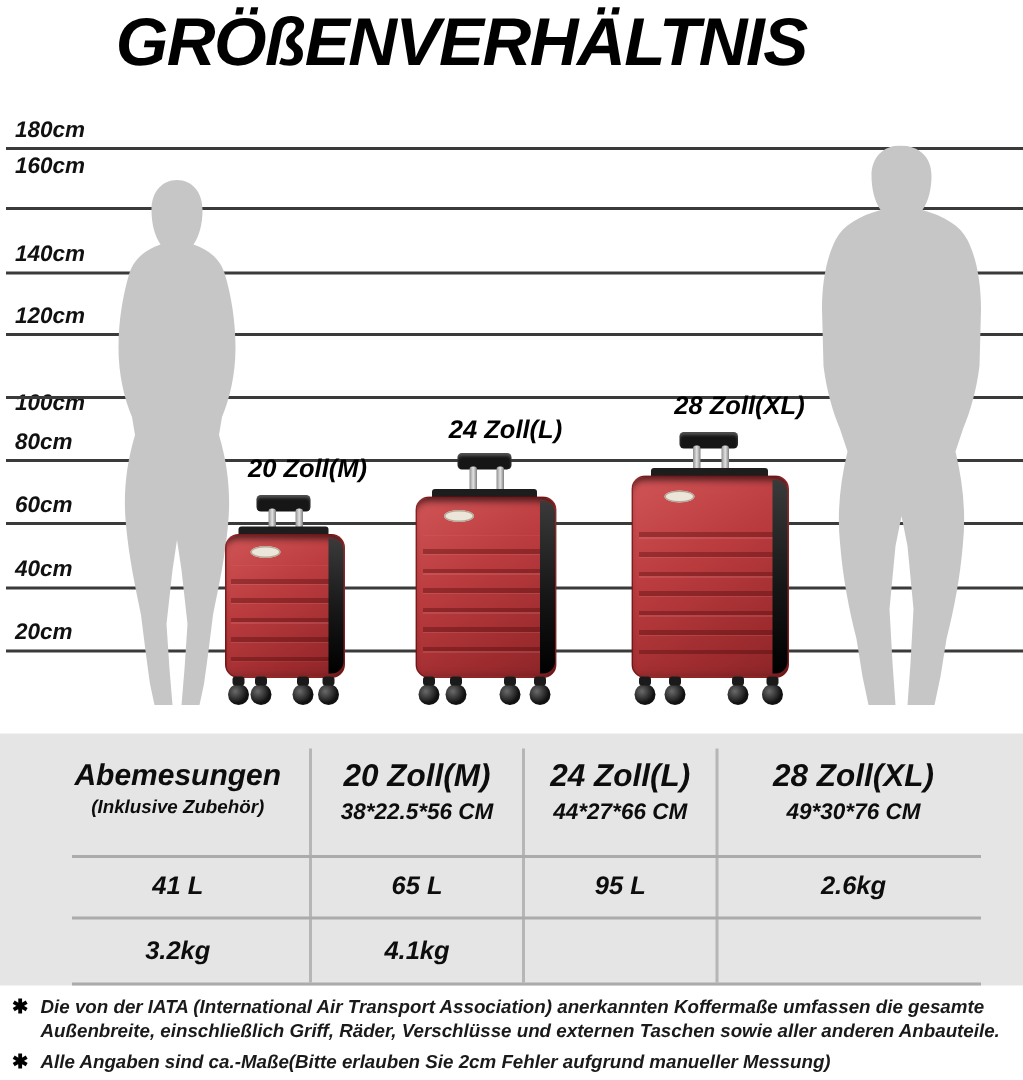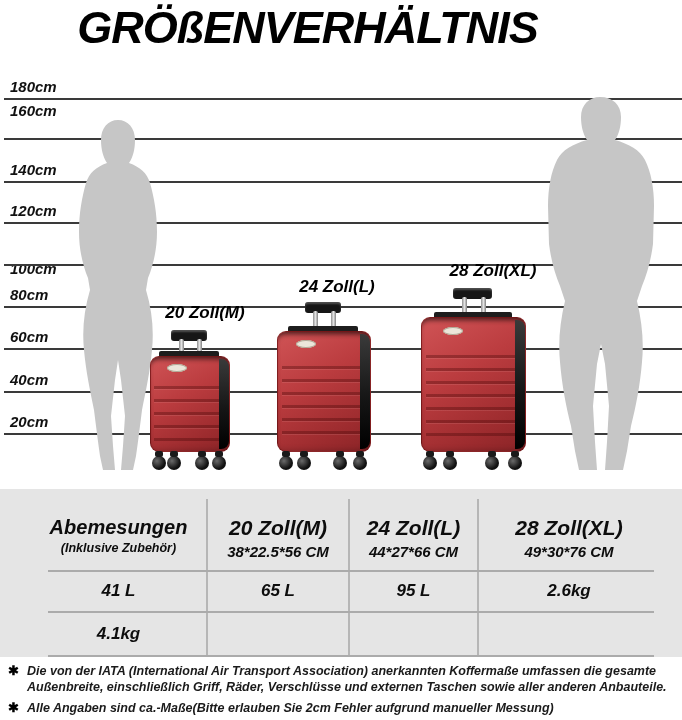--- a/index.html
+++ b/index.html
@@ -42,21 +42,21 @@
   .wheel{position:absolute;bottom:0;width:14px;height:14px;border-radius:50%;
         background:radial-gradient(circle at 35% 35%,#6a6a6a,#111 62%);}
   .wheel::before{content:"";position:absolute;top:-5px;left:3px;width:8px;height:6px;
         background:#1a1a1a;border-radius:2px;}
 
   
   .spec-table{position:absolute;left:0;top:489px;width:682px;height:168px;background:#e5e5e5;z-index:5;}
   .tgrid{position:absolute;left:30px;top:0;width:630px;height:168px;display:grid;
          grid-template-columns:177px 142px 129px 182px;grid-template-rows:81px 41px 46px;}
   .tcell{display:flex;flex-direction:column;align-items:center;justify-content:center;text-align:center;}
-  .hcell{justify-content:flex-start;padding-top:26px;font-style:italic;}
+  .hcell{justify-content:flex-start;padding-top:16px;font-style:italic;}
   .rowlabel{font-size:19px;}
   .rowval{font-size:17px;}
   .dimlabel{font-size:20px;line-height:24px;}
   .dimsub{font-size:12.5px;line-height:18px;}
   .colsize{font-size:21px;line-height:26px;}
   .coldims{font-size:15px;line-height:22px;}
   .vline{position:absolute;top:10px;bottom:2px;width:2px;background:#b6b6b6;}
   .hsep{position:absolute;left:18px;width:606px;height:2px;background:#ababab;}
 
   
@@ -171,20 +171,21 @@
       <div class="tcell hcell">
         <div class="colsize">28 Zoll(XL)</div>
         <div class="coldims">49*30*76 CM</div>
       </div>
 
       <div class="tcell rowval">41 L</div>
       <div class="tcell rowval">65 L</div>
       <div class="tcell rowval">95 L</div>
 
       <div class="tcell rowval">2.6kg</div>
+      <div class="tcell rowval">3.2kg</div>
       <div class="tcell rowval">4.1kg</div>
 
       <div class="vline" style="left:176px"></div>
       <div class="vline" style="left:318px"></div>
       <div class="vline" style="left:447px"></div>
       <div class="hsep" style="top:81px"></div>
       <div class="hsep" style="top:122px"></div>
       <div class="hsep" style="top:166px"></div>
     </div>
   </div>

